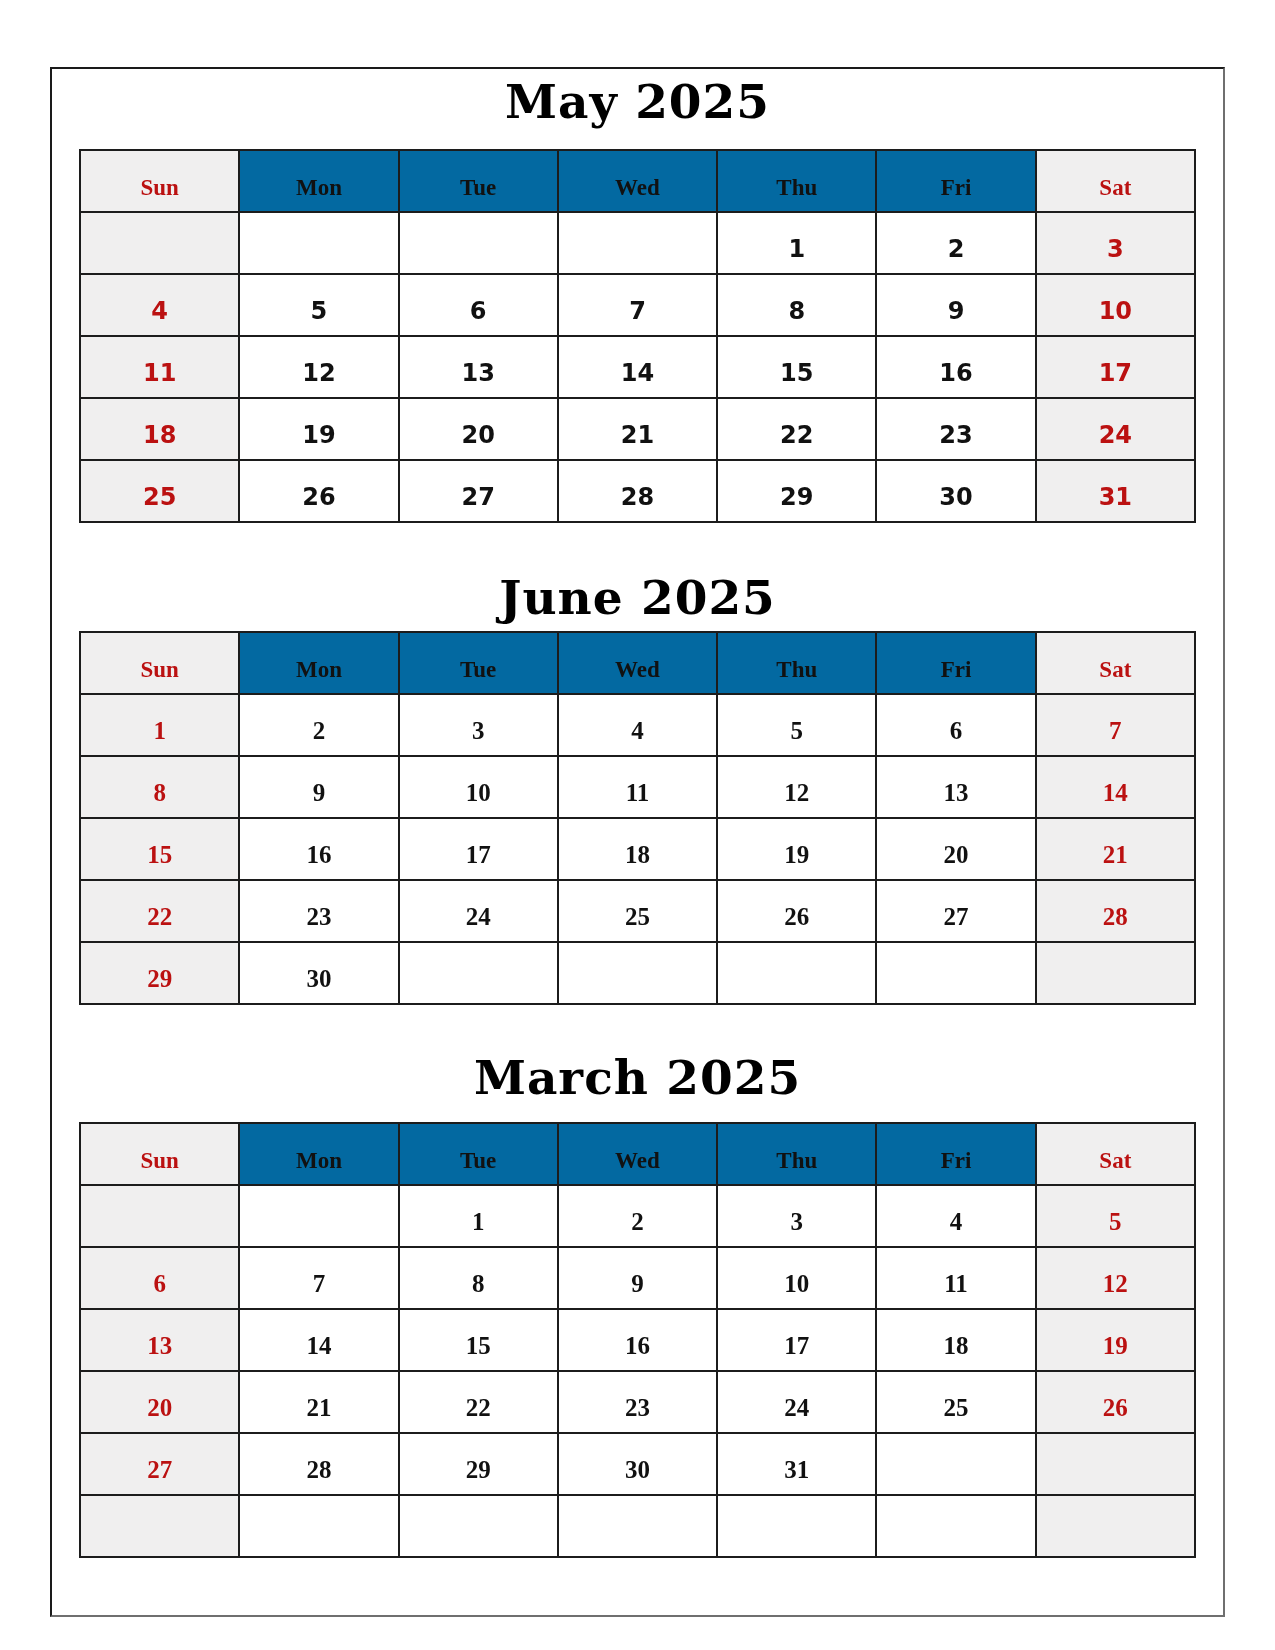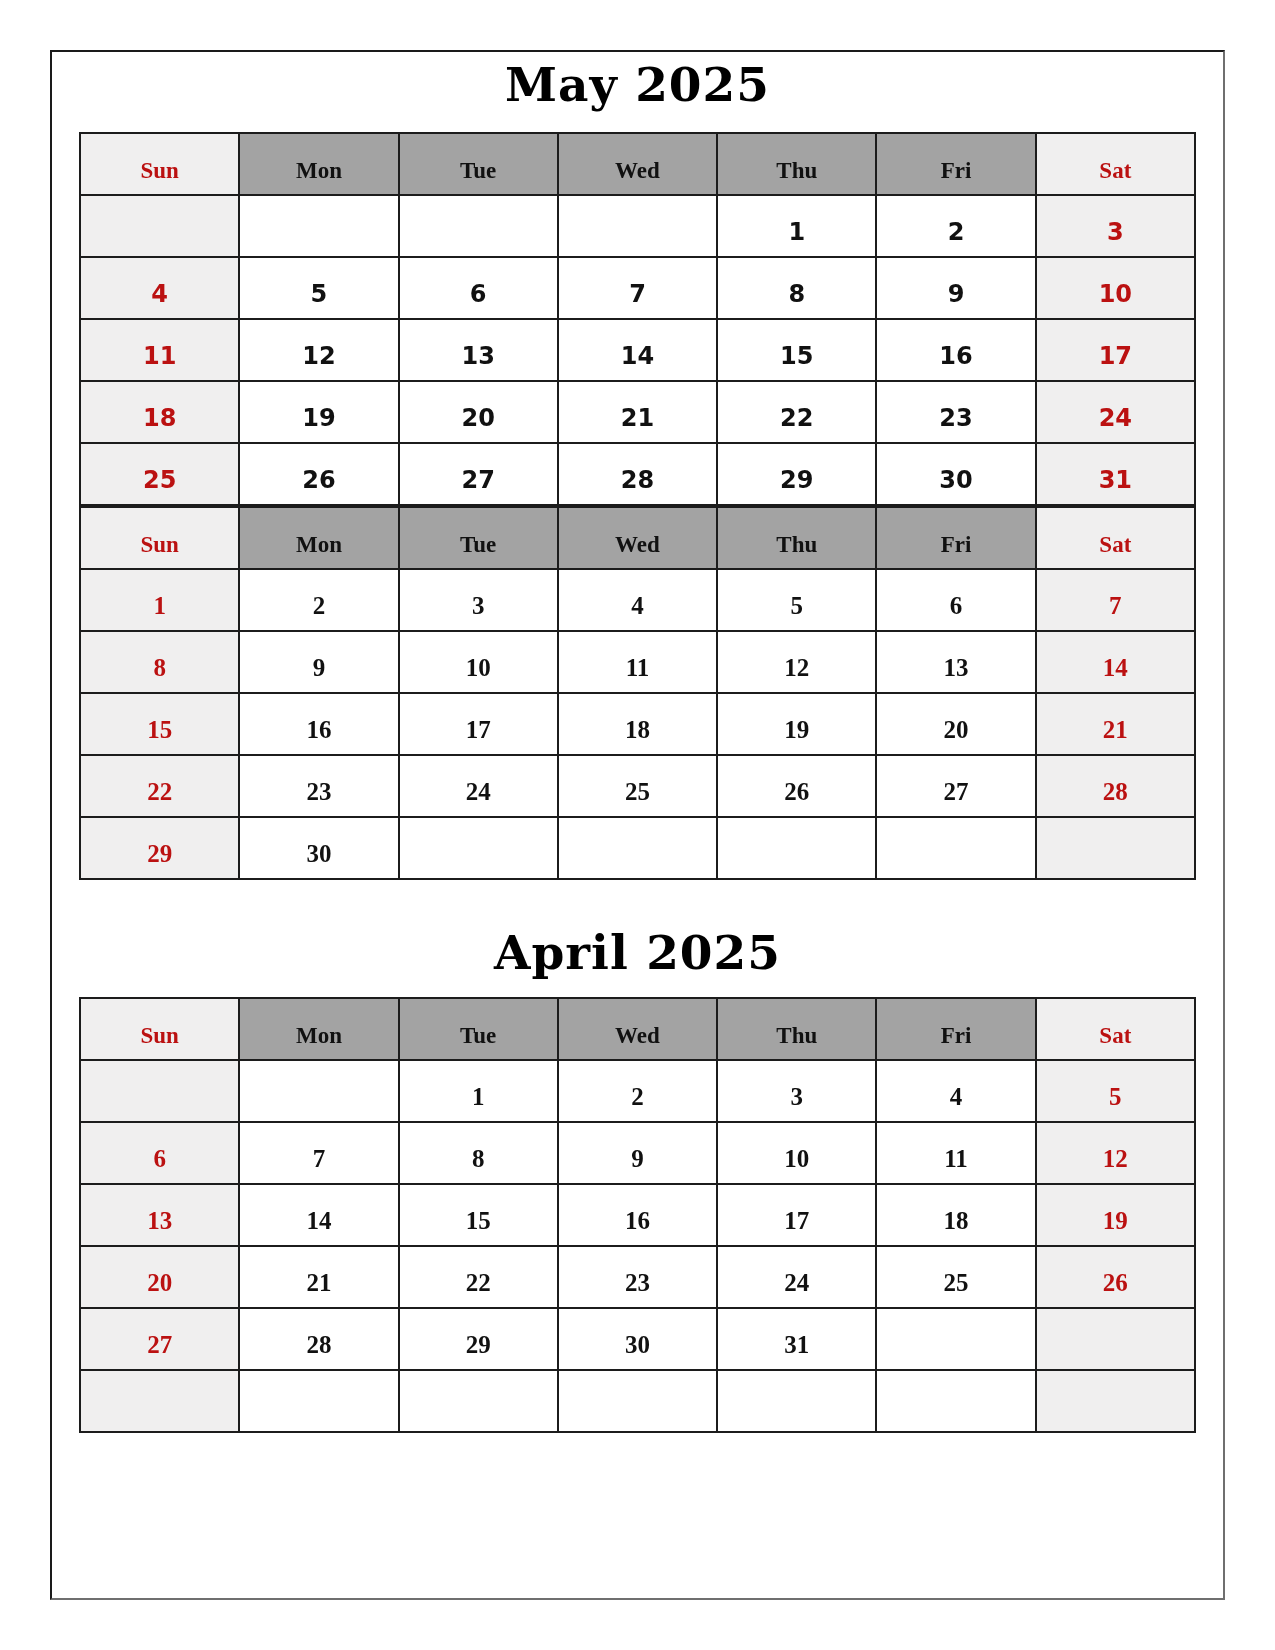--- a/index.html
+++ b/index.html
@@ -3,21 +3,21 @@
 <meta charset="utf-8">
 <style>
   html,body{margin:0;padding:0;background:#ffffff;}
   body{
     width:1275px;height:1650px;
     font-family:"Liberation Serif",serif;
     -webkit-font-smoothing:antialiased;
   }
   .page{position:relative;width:1275px;height:1650px;background:#fff;overflow:hidden;}
   .frame{
-    position:absolute;left:50px;top:50px;width:1175px;height:1550px;
+    position:absolute;left:50px;top:67px;width:1175px;height:1550px;
     box-sizing:border-box;
     border:2px solid;
     border-color:#1a1a1a #6f6f6f #6f6f6f #1a1a1a;
     padding:0 27px;
   }
   .month-title{
     text-align:center;
     font-family:"DejaVu Serif",serif;
     font-weight:bold;
     font-size:47px;
@@ -41,21 +41,21 @@
     vertical-align:bottom;
     height:50px;
     padding:0 0 10px 0;
     overflow:hidden;
   }
   .calendar th{
     font-family:"Liberation Serif",serif;
     font-weight:bold;
     font-size:23px;
     color:var(--ink,#111);
-    background:#a3a3a3;
+    background:#0369a1;
   }
   .calendar td{
     font-weight:bold;
     font-size:25px;
     color:var(--ink,#111);
     background:#fff;
     font-family:"Liberation Serif",serif;
   }
   
   .month-0 td{font-family:"DejaVu Sans","Liberation Sans",sans-serif;font-size:24px;}
@@ -135,20 +135,21 @@
                 <td class="c2">27</td>
                 <td class="c3">28</td>
                 <td class="c4">29</td>
                 <td class="c5">30</td>
                 <td class="c6">31</td>
               </tr>
             </tbody>
           </table>
         </section>
         <section class="month month-1">
+          <h2 class="month-title">June 2025</h2>
           <table class="calendar">
             <thead>
               <tr>
                 <th class="c0">Sun</th>
                 <th class="c1">Mon</th>
                 <th class="c2">Tue</th>
                 <th class="c3">Wed</th>
                 <th class="c4">Thu</th>
                 <th class="c5">Fri</th>
                 <th class="c6">Sat</th>
@@ -197,21 +198,21 @@
                 <td class="c2"></td>
                 <td class="c3"></td>
                 <td class="c4"></td>
                 <td class="c5"></td>
                 <td class="c6"></td>
               </tr>
             </tbody>
           </table>
         </section>
         <section class="month month-2">
-          <h2 class="month-title">April 2025</h2>
+          <h2 class="month-title">March 2025</h2>
           <table class="calendar">
             <thead>
               <tr>
                 <th class="c0">Sun</th>
                 <th class="c1">Mon</th>
                 <th class="c2">Tue</th>
                 <th class="c3">Wed</th>
                 <th class="c4">Thu</th>
                 <th class="c5">Fri</th>
                 <th class="c6">Sat</th>

